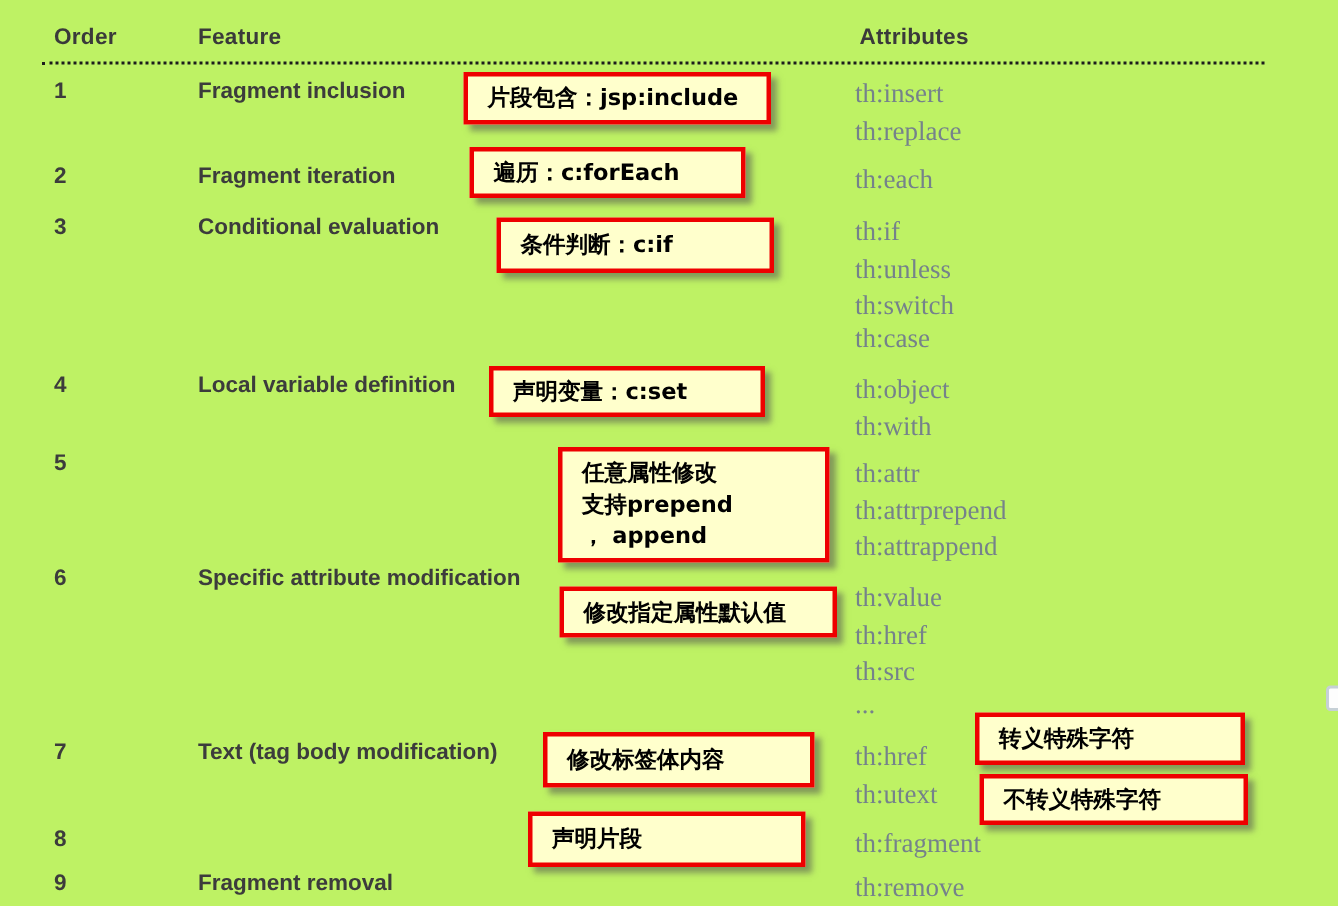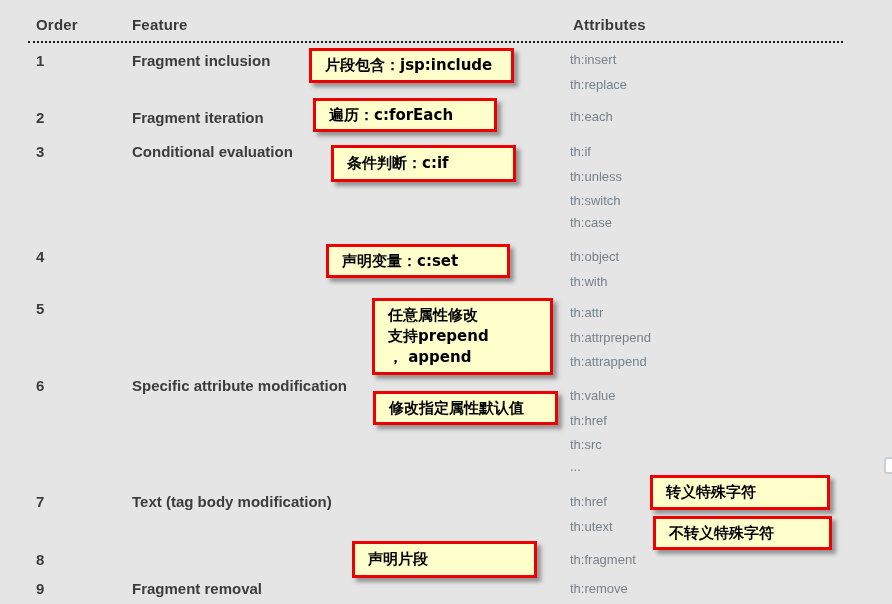--- a/index.html
+++ b/index.html
@@ -1,33 +1,33 @@
 <!DOCTYPE html>
 <html><head>
 <meta charset="utf-8">
 <style>
   html,body{margin:0;padding:0;background:#fff;}
   #stage{
-    position:relative;width:892px;height:604px;background:#e5e5e5;
+    position:relative;width:892px;height:604px;background:#bef264;
     overflow:hidden;font-family:"Liberation Sans",sans-serif;
   }
   .hdr{
     position:absolute;font-size:15px;font-weight:bold;color:#3a3a3a;
     letter-spacing:.2px;white-space:nowrap;
   }
   .rule{
     position:absolute;left:28px;top:41px;width:815px;height:0;
     border-top:2px dotted #1c1c1c;
   }
   .num,.feat{
     position:absolute;font-size:15px;font-weight:600;color:#3c3c3c;white-space:nowrap;
   }
   .attr{
-    position:absolute;font-family:Liberation Sans, sans-serif;
-    font-size:13px;color:#75828b;white-space:nowrap;
+    position:absolute;font-family:Liberation Serif, serif;
+    font-size:18px;color:#75828b;white-space:nowrap;
   }
   .callout{
     position:absolute;box-sizing:border-box;background:#ffffcc;
     border:3px solid #ee0000;box-shadow:4px 4px 4px rgba(80,80,80,.55);
     display:flex;align-items:center;padding:0 8px 0 13px;
     font-size:15px;font-weight:bold;color:#000;line-height:21px;
     white-space:pre-line;font-family:"DejaVu Sans","Liberation Sans",sans-serif;
   }
   .ui-fragment{
     position:absolute;left:884px;top:457px;width:16px;height:17px;
@@ -50,20 +50,21 @@
   <div class="num" style="left:36px;top:248px">4</div>
   <div class="num" style="left:36px;top:300px">5</div>
   <div class="num" style="left:36px;top:377px">6</div>
   <div class="num" style="left:36px;top:493px">7</div>
   <div class="num" style="left:36px;top:551px">8</div>
   <div class="num" style="left:36px;top:580px">9</div>
 
   <div class="feat" style="left:132px;top:52px">Fragment inclusion</div>
   <div class="feat" style="left:132px;top:109px">Fragment iteration</div>
   <div class="feat" style="left:132px;top:143px">Conditional evaluation</div>
+  <div class="feat" style="left:132px;top:248px">Local variable definition</div>
   <div class="feat" style="left:132px;top:377px">Specific attribute modification</div>
   <div class="feat" style="left:132px;top:493px">Text (tag body modification)</div>
   <div class="feat" style="left:132px;top:580px">Fragment removal</div>
 
   <div class="attr" style="left:570px;top:52px">th:insert</div>
   <div class="attr" style="left:570px;top:77px">th:replace</div>
   <div class="attr" style="left:570px;top:109px">th:each</div>
   <div class="attr" style="left:570px;top:144px">th:if</div>
   <div class="attr" style="left:570px;top:169px">th:unless</div>
   <div class="attr" style="left:570px;top:193px">th:switch</div>
@@ -83,18 +84,19 @@
   <div class="attr" style="left:570px;top:581px">th:remove</div>
 
   <div class="callout" style="left:309px;top:48px;width:205px;height:35px">片段包含：jsp:include</div>
   <div class="callout" style="left:313px;top:98px;width:184px;height:34px">遍历：c:forEach</div>
   <div class="callout" style="left:331px;top:145px;width:185px;height:37px">条件判断：c:if</div>
   <div class="callout" style="left:326px;top:244px;width:184px;height:34px">声明变量：c:set</div>
   <div class="callout" style="left:372px;top:298px;width:181px;height:77px">任意属性修改
 支持prepend
 ， append</div>
   <div class="callout" style="left:373px;top:391px;width:185px;height:34px">修改指定属性默认值</div>
+  <div class="callout" style="left:362px;top:488px;width:181px;height:37px">修改标签体内容</div>
   <div class="callout" style="left:650px;top:475px;width:180px;height:35px">转义特殊字符</div>
   <div class="callout" style="left:653px;top:516px;width:179px;height:34px">不转义特殊字符</div>
   <div class="callout" style="left:352px;top:541px;width:185px;height:37px">声明片段</div>
 
   <div class="ui-fragment"></div>
 </div>
 
 </body></html>

